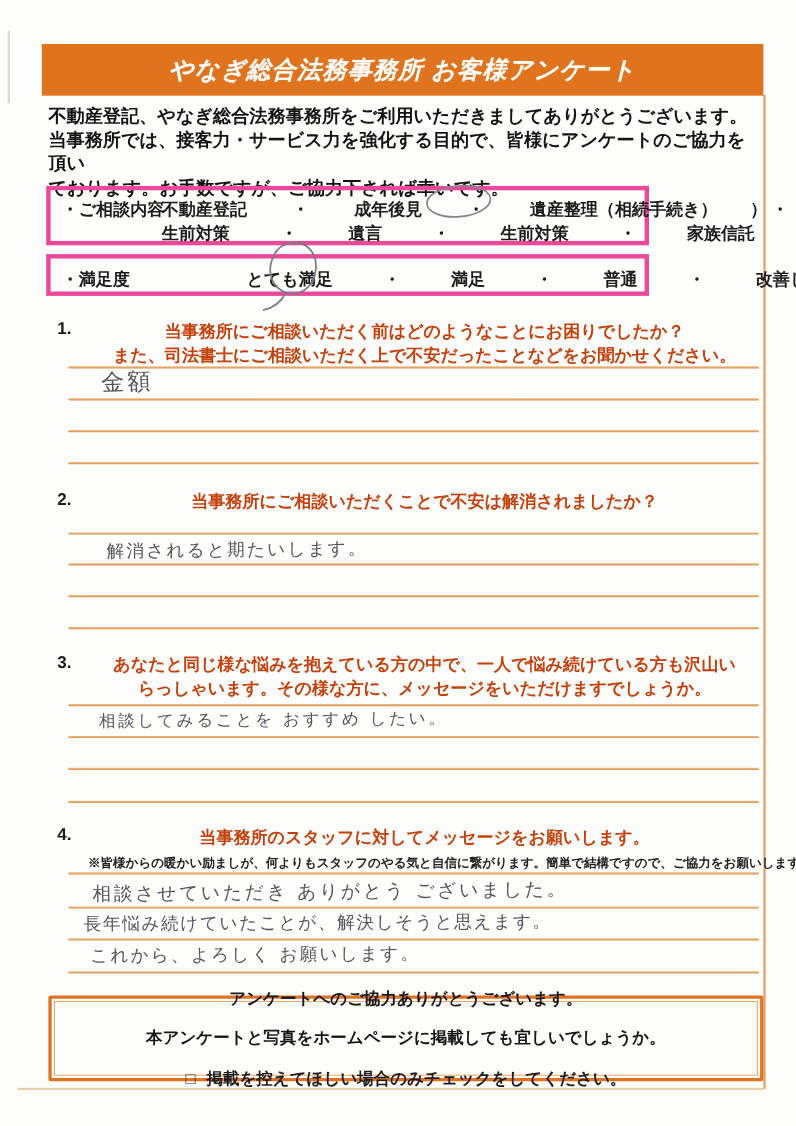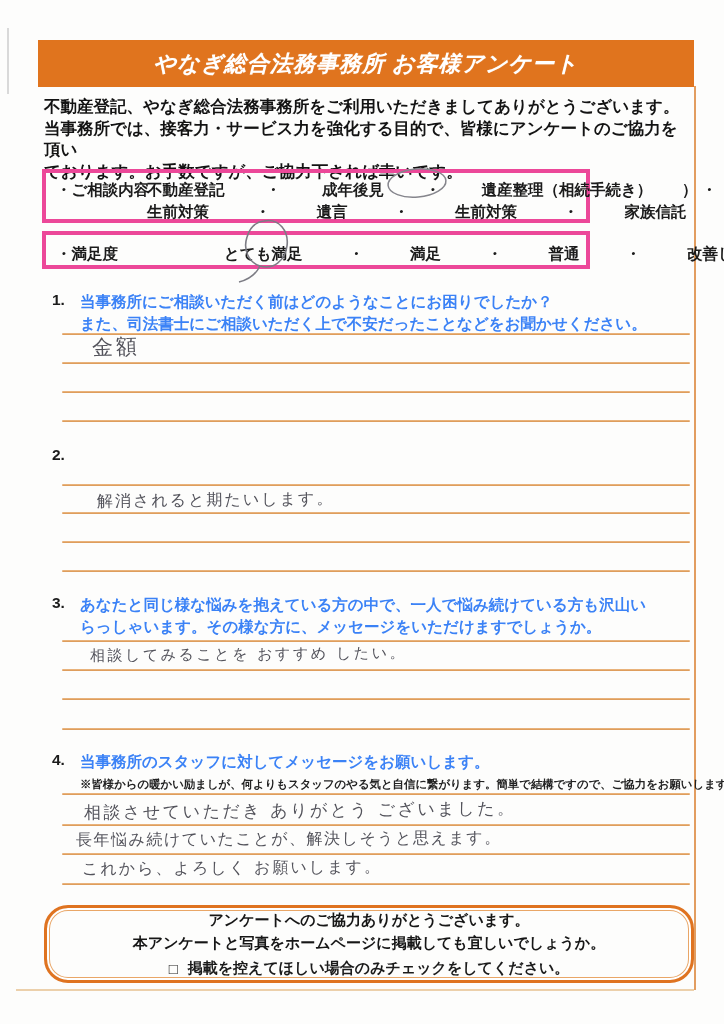--- a/index.html
+++ b/index.html
@@ -38,21 +38,21 @@
   .c-row2 { left:101px; top:29px; }
   .s-row { left:178px; top:9px; }
   .sep { display:inline-block; margin:0 6px; }
   .sep-wide { margin:0 14px; }
   .gap-sep { margin:0 11px; }
   .c-paren { position:absolute; left:636px; top:7px; font-size:15.5px; font-weight:600; }
 
   
   .question { position:absolute; left:0; width:724px; }
   .q-num { position:absolute; left:52px; top:0; font-size:15.5px; font-weight:600; }
-  .q-text { position:absolute; left:80px; top:0; width:612px; font-size:15.5px; font-weight:600; line-height:21.5px; color:#3b82f6; }
+  .q-text { position:absolute; left:80px; top:0; width:612px; font-size:15.5px; font-weight:600; line-height:21.5px; color:#c2410c;text-align:center; }
   .q-note { position:absolute; left:80px; width:612px; font-size:11.4px; font-weight:600; color:#222; white-space:nowrap; }
 
   
   .ans-line { position:absolute; left:62px; width:628px; height:2px;
     background:linear-gradient(#eebd8a, #d9934e); border-radius:1px; }
 
   
   .hw { position:absolute; font-family:"DejaVu Sans", sans-serif; color:#45454e; white-space:nowrap; opacity:.92; }
   .hw-q1 { left:92px; top:333px; font-size:21px; letter-spacing:3px; transform:rotate(-2deg); }
   .hw-q2 { left:97px; top:490px; font-size:16px; letter-spacing:2px; transform:rotate(-0.7deg); }
@@ -60,23 +60,23 @@
   .hw-q4a { left:84px; top:799px; font-size:17px; letter-spacing:2.5px; transform:rotate(-0.6deg); }
   .hw-q4b { left:76px; top:829px; font-size:16px; letter-spacing:1.5px; transform:rotate(-0.3deg); }
   .hw-q4c { left:82px; top:858px; font-size:16px; letter-spacing:2px; transform:rotate(-0.4deg); }
 
   
   .circle-svg { position:absolute; pointer-events:none; }
 
   
   .footer-box {
     position:absolute; left:44px; top:905px; width:650px; height:78px;
-    border:3px solid #df7320; border-radius:24px;
+    border:3px solid #df7320; border-radius:2px;
     box-shadow:inset 0 0 0 2px #ffffff, inset 0 0 0 3px #e9a667;
-    display:flex; flex-direction:column; align-items:center; justify-content:center; gap:4px;
+    display:flex; flex-direction:column; align-items:center; justify-content:center; gap:16px;
   }
   .footer-line { font-size:15px; font-weight:600; color:#161616; }
   .footer-check-row { display:flex; align-items:center; gap:10px; font-size:15px; font-weight:600; margin-top:2px; }
   .checkbox-glyph { font-size:15px; line-height:1; cursor:pointer; }
 </style>
 </head>
 <body>
 
 <div class="page">
 
@@ -143,20 +143,21 @@
   </div>
   <div class="ans-line" style="top:333px"></div>
   <div class="ans-line" style="top:362px"></div>
   <div class="ans-line" style="top:391px"></div>
   <div class="ans-line" style="top:420px"></div>
   <span class="hw hw-q1">金額</span>
 
   <div class="question" style="top:446px">
     <span class="q-num">2.</span>
     <div class="q-text">
+      <div>当事務所にご相談いただくことで不安は解消されましたか？</div>
     </div>
   </div>
   <div class="ans-line" style="top:484px"></div>
   <div class="ans-line" style="top:512px"></div>
   <div class="ans-line" style="top:541px"></div>
   <div class="ans-line" style="top:570px"></div>
   <span class="hw hw-q2">解消されると期たいします。</span>
 
   <div class="question" style="top:594px">
     <span class="q-num">3.</span>

